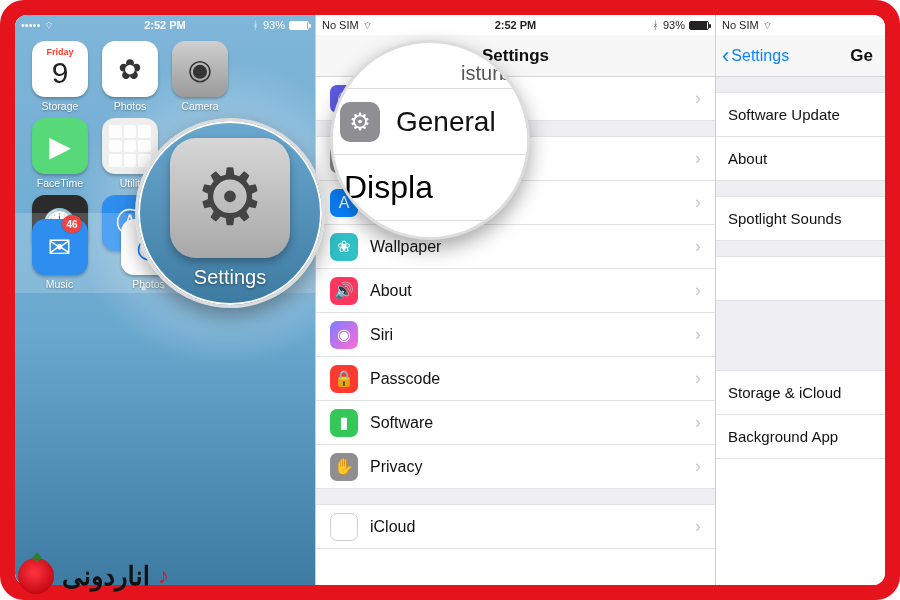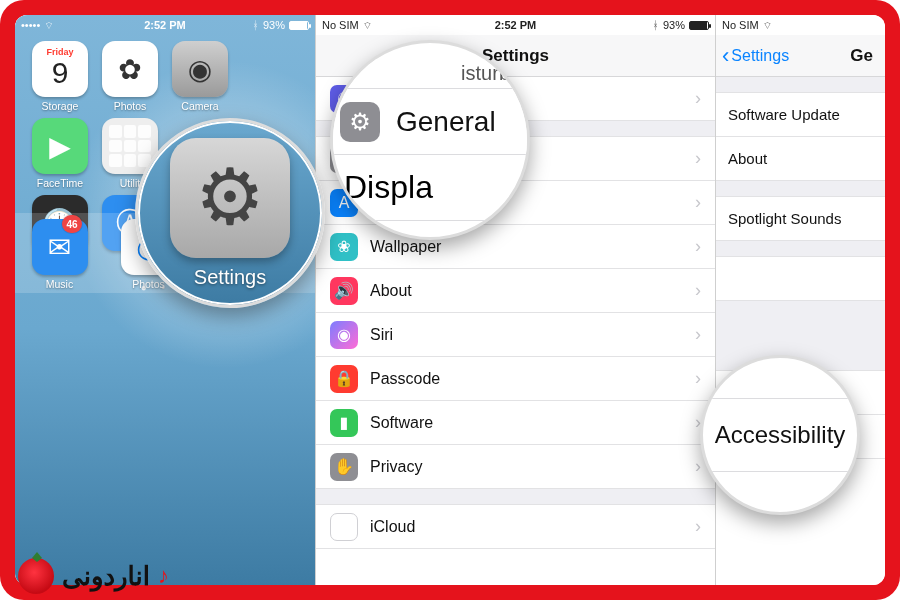--- a/index.html
+++ b/index.html
@@ -357,24 +357,19 @@
       </div>
     <div class="zrow top gen">
       <span class="zic ic-gen" style="background:#8e8e93;border-radius:10px;color:#fff">⚙</span>
       <span>General</span>
     </div>
     <div class="zrow bot">
         <span>Displa</span>
       </div>
   </div>
 
-  <div class="lens lens3">
-    <div class="thin t1"></div>
-    <span class="zlabel">Accessibility</span>
-    <div class="thin t2"></div>
-  </div>
 
   <div class="brand">
     <span class="note">♪</span>
     <span>اناردونی</span>
     <span class="pom"></span>
   </div>
 </div>
 
 </body></html>

